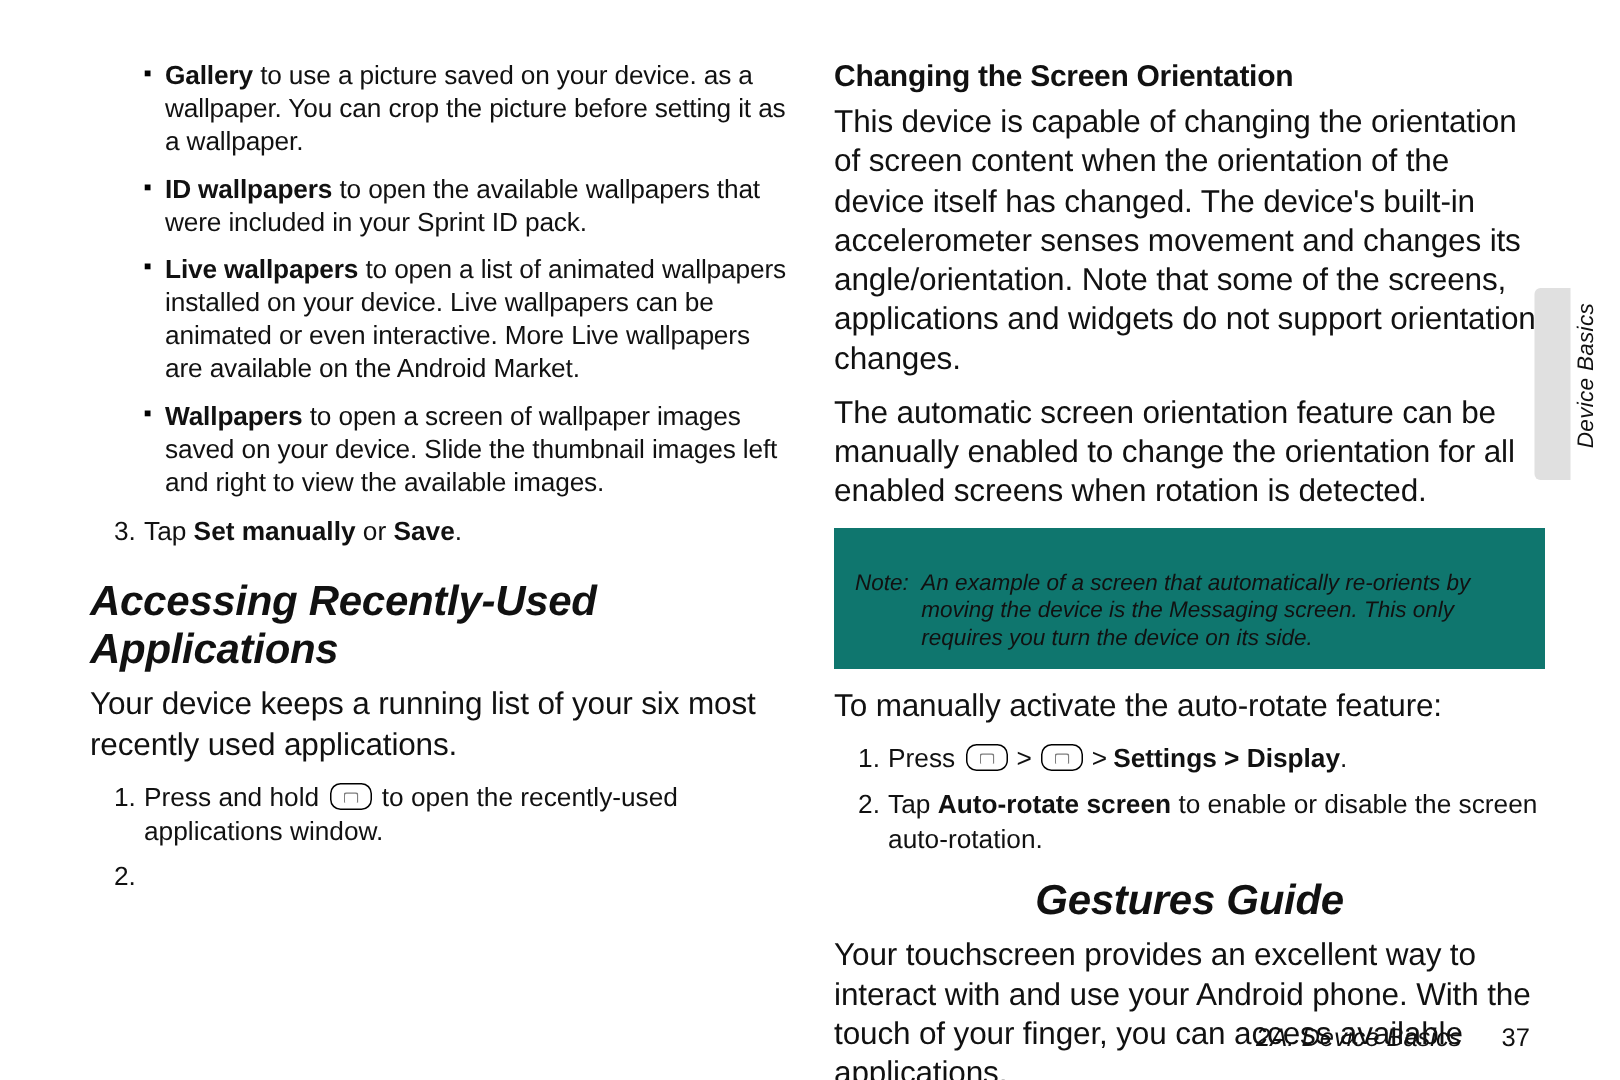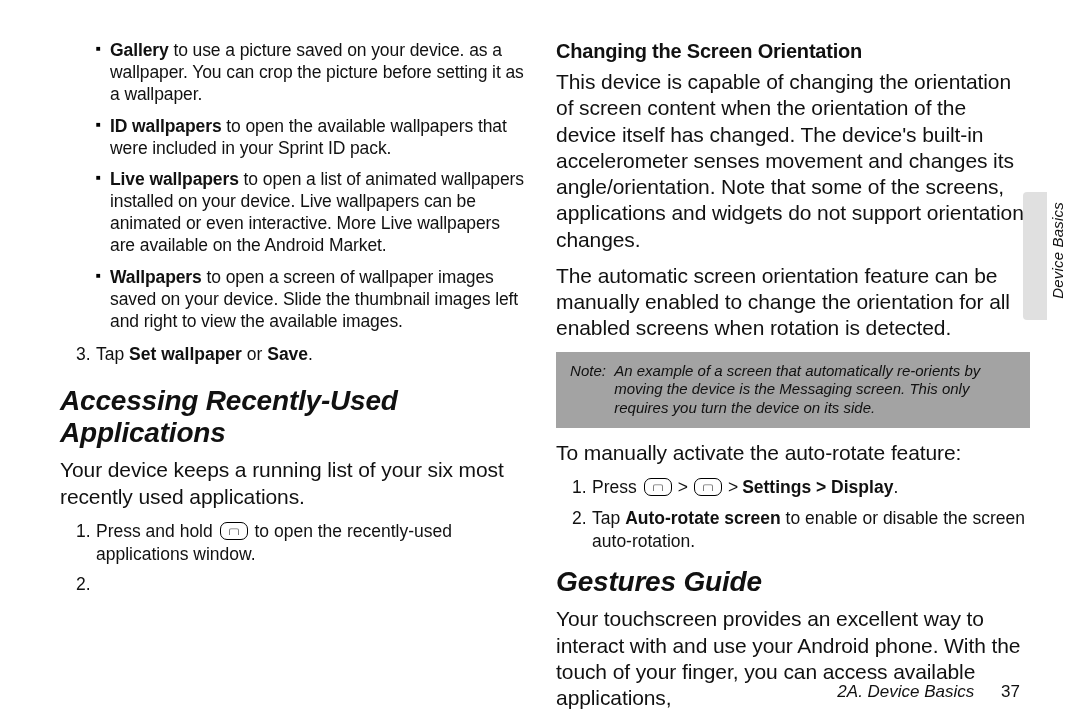--- a/index.html
+++ b/index.html
@@ -76,22 +76,22 @@
     margin: 0 0 6px 0;
     letter-spacing: -0.2px;
   }
   .para {
     font-size: 21px;
     line-height: 1.25;
     margin: 0 0 10px 0;
     letter-spacing: -0.1px;
   }
   .note-box {
-    background: #a3a3a3;
-    padding: 10px 14px 10px 14px;
+    background: #0f766e;
+    padding: 28px 14px 10px 14px;
     font-size: 15px;
     line-height: 1.25;
     margin: 6px 0 12px 0;
     font-style: italic;
   }
   .note-label {
     font-weight: 400;
     font-style: italic;
     display: inline-block;
     width: 40px;
@@ -182,21 +182,21 @@
         <li class="bullet-item">
           <span class="bold">Live wallpapers</span><span> to open a list of animated wallpapers installed on your device. Live wallpapers can be animated or even interactive. More Live wallpapers are available on the Android Market.</span>
         </li>
         <li class="bullet-item">
           <span class="bold">Wallpapers</span><span> to open a screen of wallpaper images saved on your device. Slide the thumbnail images left and right to view the available images.</span>
         </li>
       </ul>
 
       <div class="num-item" style="margin-top:6px;">
         <span class="num">3.</span>
-        <span>Tap </span><span class="bold">Set wallpaper</span><span> or </span><span class="bold">Save</span><span>.</span>
+        <span>Tap </span><span class="bold">Set manually</span><span> or </span><span class="bold">Save</span><span>.</span>
       </div>
 
       <h2 class="section-title">Accessing Recently-Used Applications</h2>
 
       <p class="para">Your device keeps a running list of your six most recently used applications.</p>
 
       <div class="num-item">
         <span class="num">1.</span>
         <span>Press and hold </span><span class="home-icon"></span><span> to open the recently-used applications window.</span>
       </div>
@@ -224,21 +224,21 @@
       <div class="num-item">
         <span class="num">1.</span>
         <span>Press </span><span class="home-icon"></span><span class="gt">&gt;</span><span class="home-icon"></span><span class="gt">&gt;</span><span class="bold">Settings &gt; Display</span><span>.</span>
       </div>
 
       <div class="num-item">
         <span class="num">2.</span>
         <span>Tap </span><span class="bold">Auto-rotate screen</span><span> to enable or disable the screen auto-rotation.</span>
       </div>
 
-      <h2 class="section-title" style="margin-top:14px;">Gestures Guide</h2>
+      <h2 class="section-title" style="margin-top:14px;text-align:center;">Gestures Guide</h2>
 
       <p class="para">Your touchscreen provides an excellent way to interact with and use your Android phone. With the touch of your finger, you can access available applications,</p>
     </div>
 
   </div>
 
   <div class="side-tab"></div>
   <div class="side-tab-text">Device Basics</div>
 
   <div class="footer">

